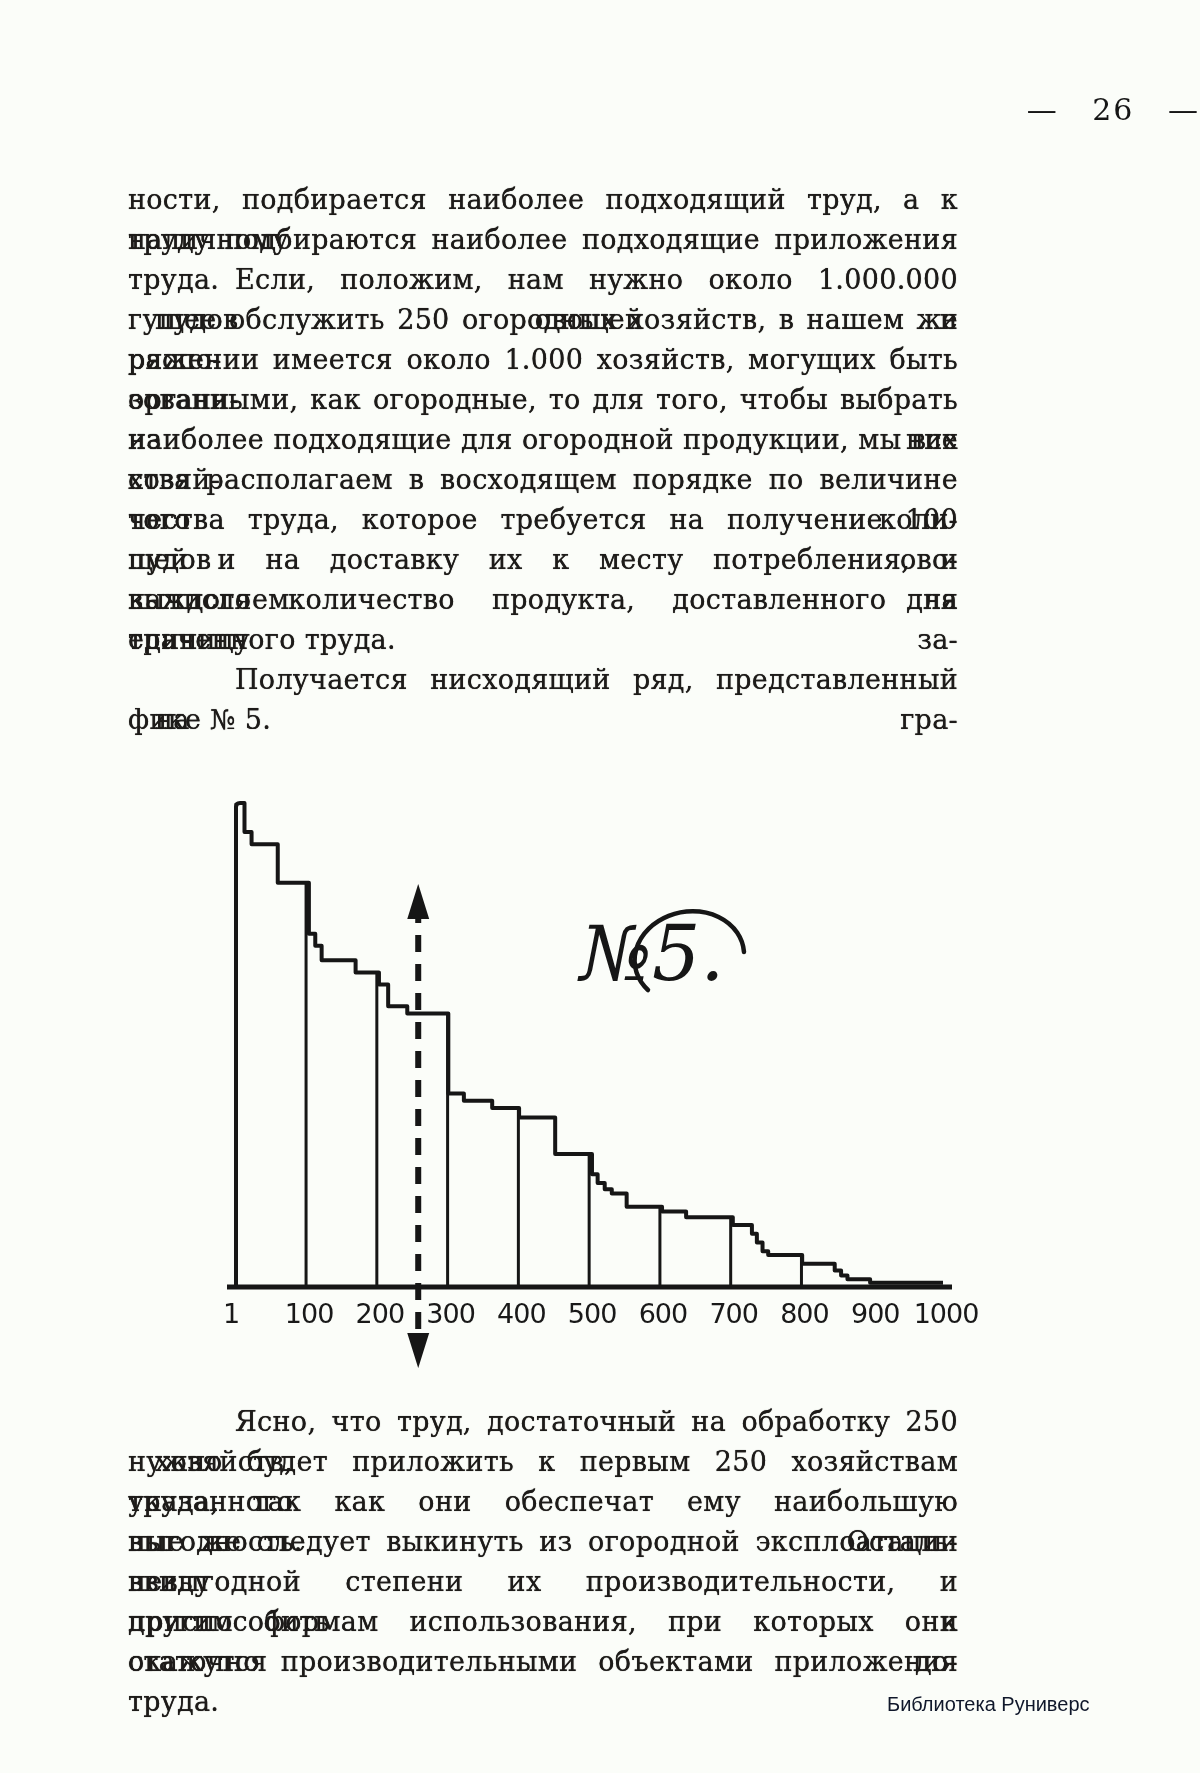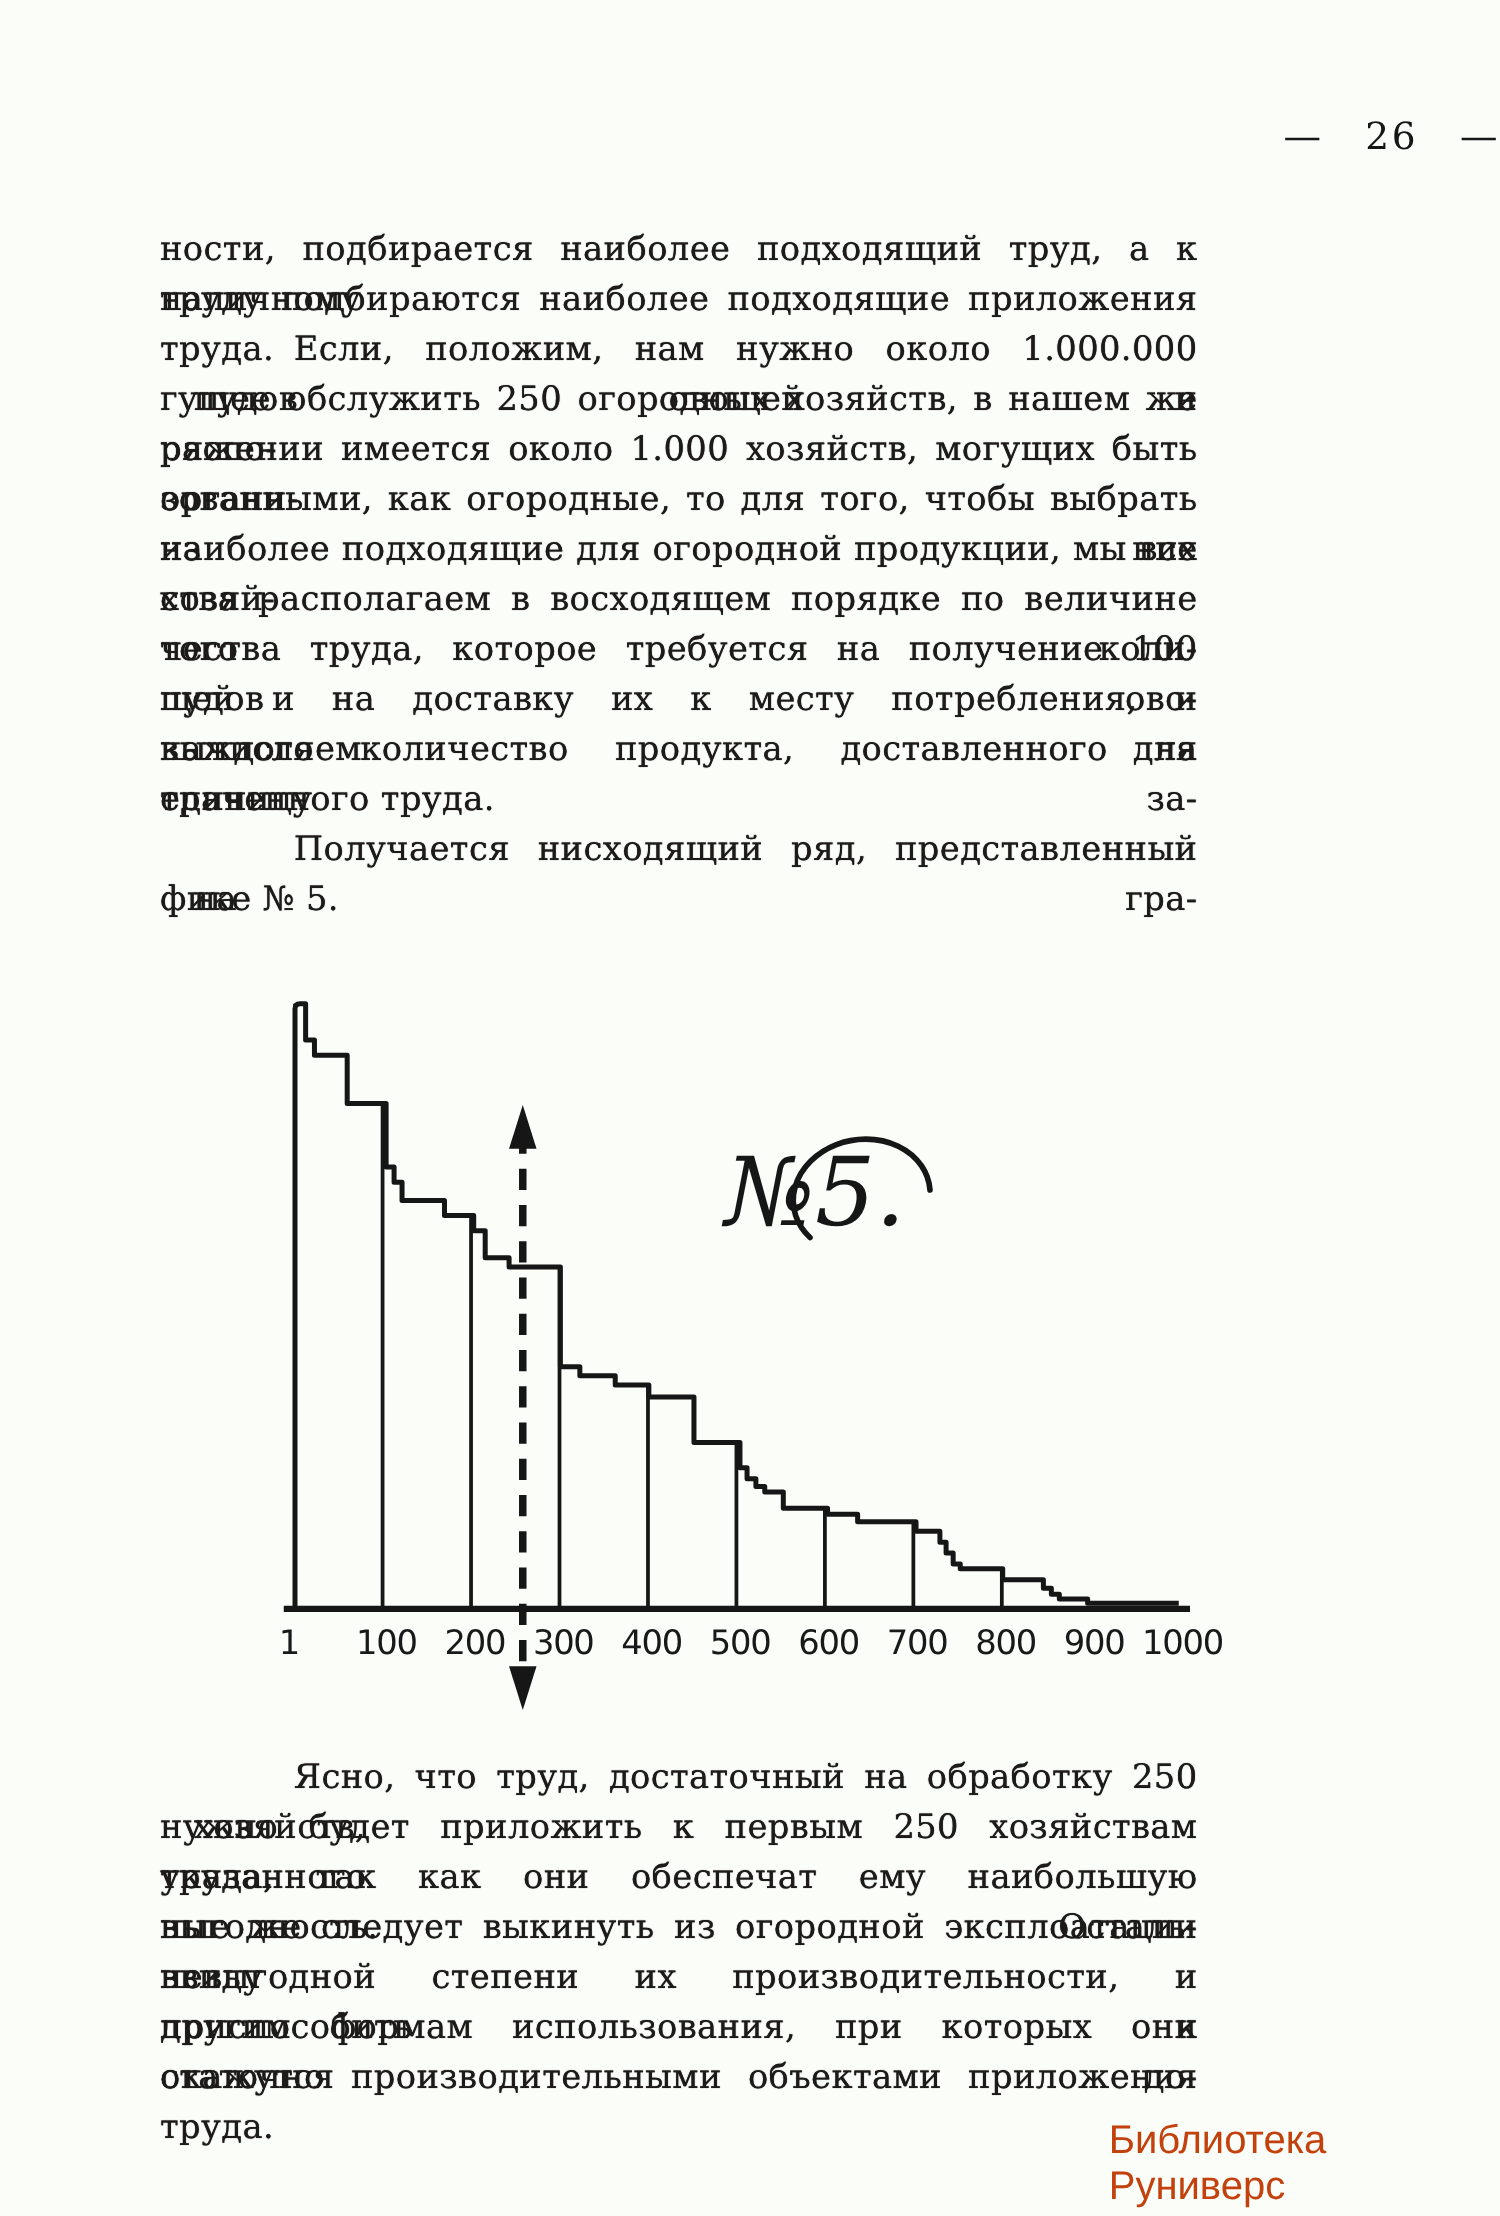--- a/index.html
+++ b/index.html
@@ -34,21 +34,21 @@
   .line.indent { text-indent: 80px; margin-left: 27px; }
   .line.short { text-align: left; text-align-last: left; }
 
   #chart-svg { position: absolute; left: 170px; top: 690px; width: 820px; height: 700px; }
   .tick { font-family: "DejaVu Sans", sans-serif; font-size: 27px; fill: #191919; letter-spacing: -1px; }
   .fig-label { font-family: "DejaVu Serif", serif; font-style: italic; font-size: 76px; fill: #161616; }
 
   .watermark {
     position: absolute; left: 887px; top: 1693px;
     font-family: "Liberation Sans", sans-serif;
-    font-size: 32px; color: #c2410c;
+    font-size: 20px; color: #0f172a;
   }
 </style>
 </head>
 <body>
 
 <div class="page">
 
   <div class="page-number">— 26 —</div>
 
   <div class="textblock" style="top:180px">

